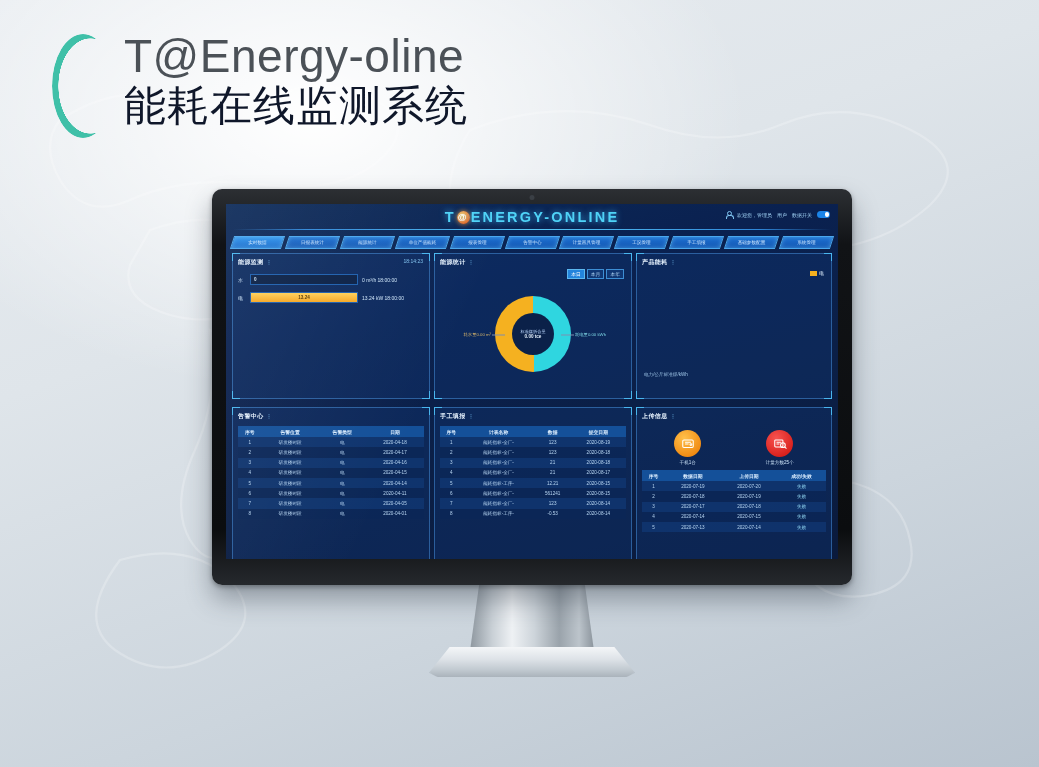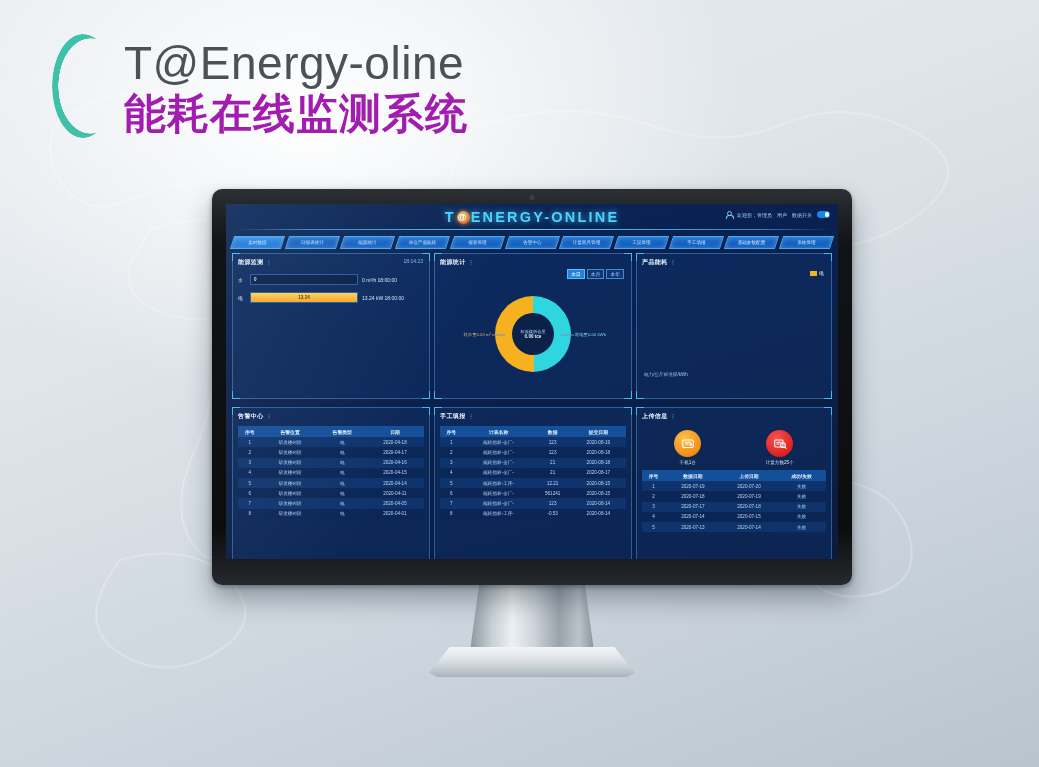--- a/index.html
+++ b/index.html
@@ -8,36 +8,36 @@
     font-family:"Liberation Sans", sans-serif;
     background:
       radial-gradient(ellipse 70% 60% at 30% 15%, #ffffff 0%, rgba(255,255,255,0) 60%),
       linear-gradient(160deg,#e9edf1 0%,#dfe5ea 35%,#ccd5dd 70%,#b9c4cf 100%);
   }
   
   .worldmap{position:absolute;inset:0;opacity:.30;pointer-events:none;}
   .worldmap svg{width:100%;height:100%;}
 
   
-  .header{position:absolute;left:52px;top:24px;display:flex;align-items:flex-end;}
+  .header{position:absolute;left:52px;top:24px;display:flex;align-items:center;}
   .logo-mark{width:62px;height:104px;position:relative;flex:0 0 auto;margin-top:10px;}
   .logo-mark .ring{
     position:absolute;left:0;top:0;width:62px;height:104px;
     border-radius:50%/50%;
     background:#3fc0a8;
     -webkit-mask:radial-gradient(ellipse 52% 46% at 62% 50%, transparent 99%, #000 100%);
             mask:radial-gradient(ellipse 52% 46% at 62% 50%, transparent 99%, #000 100%);
   }
   .head-text{margin-left:10px;}
   .head-en{
     font-size:46px;color:#4b5157;letter-spacing:.5px;line-height:1.05;
     font-weight:400;font-family:"Liberation Sans", sans-serif;
   }
   .head-cn{
-    font-size:42px;color:#a21caf;font-weight:bold;line-height:1.15;margin-top:2px;
+    font-size:42px;color:#0f172a;font-weight:normal;line-height:1.15;margin-top:2px;
     letter-spacing:1px;
   }
 
   
   .monitor{position:absolute;left:212px;top:189px;width:640px;height:396px;}
   .bezel{
     position:absolute;inset:0;border-radius:10px;
     background:linear-gradient(180deg,#2c2f33 0%,#111316 14%,#0b0d0f 86%,#26292d 100%);
     box-shadow:0 14px 26px rgba(40,50,62,.40), 0 2px 5px rgba(0,0,0,.35);
     padding:15px 14px 26px 14px;box-sizing:border-box;

